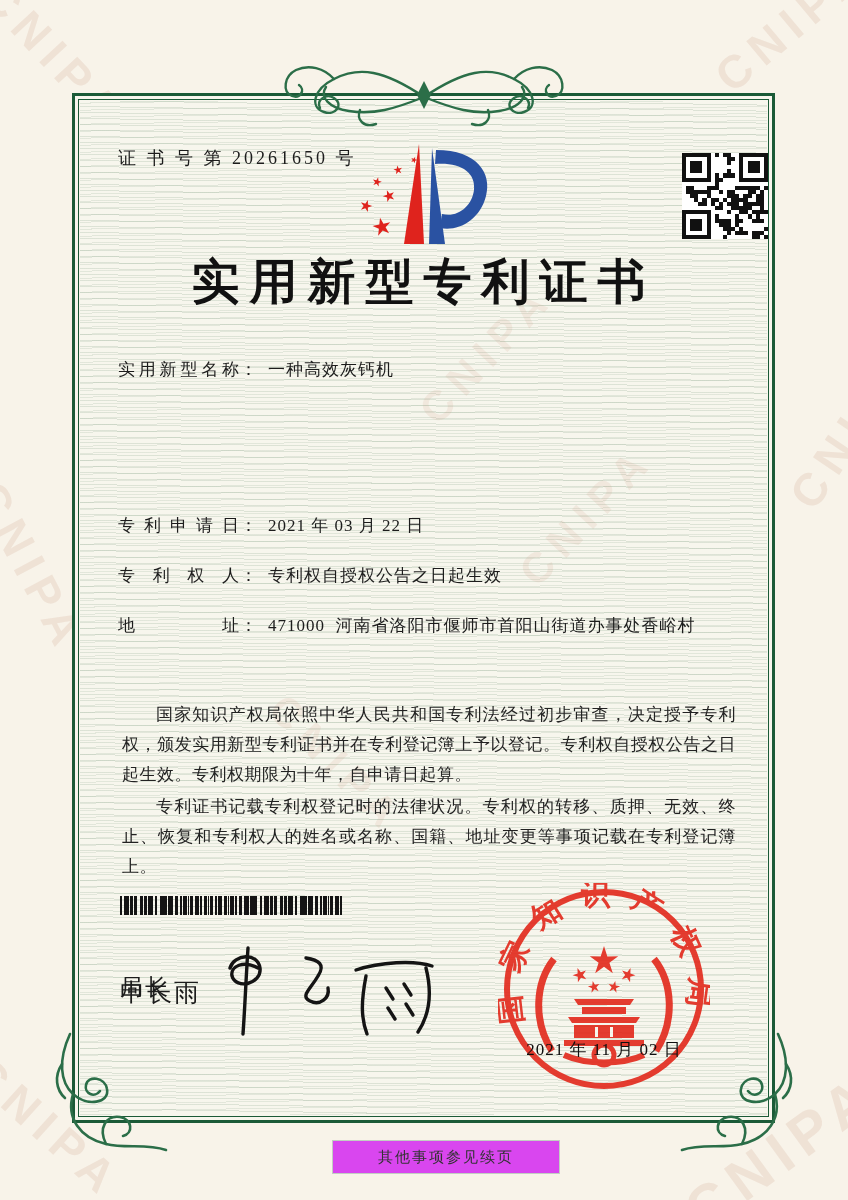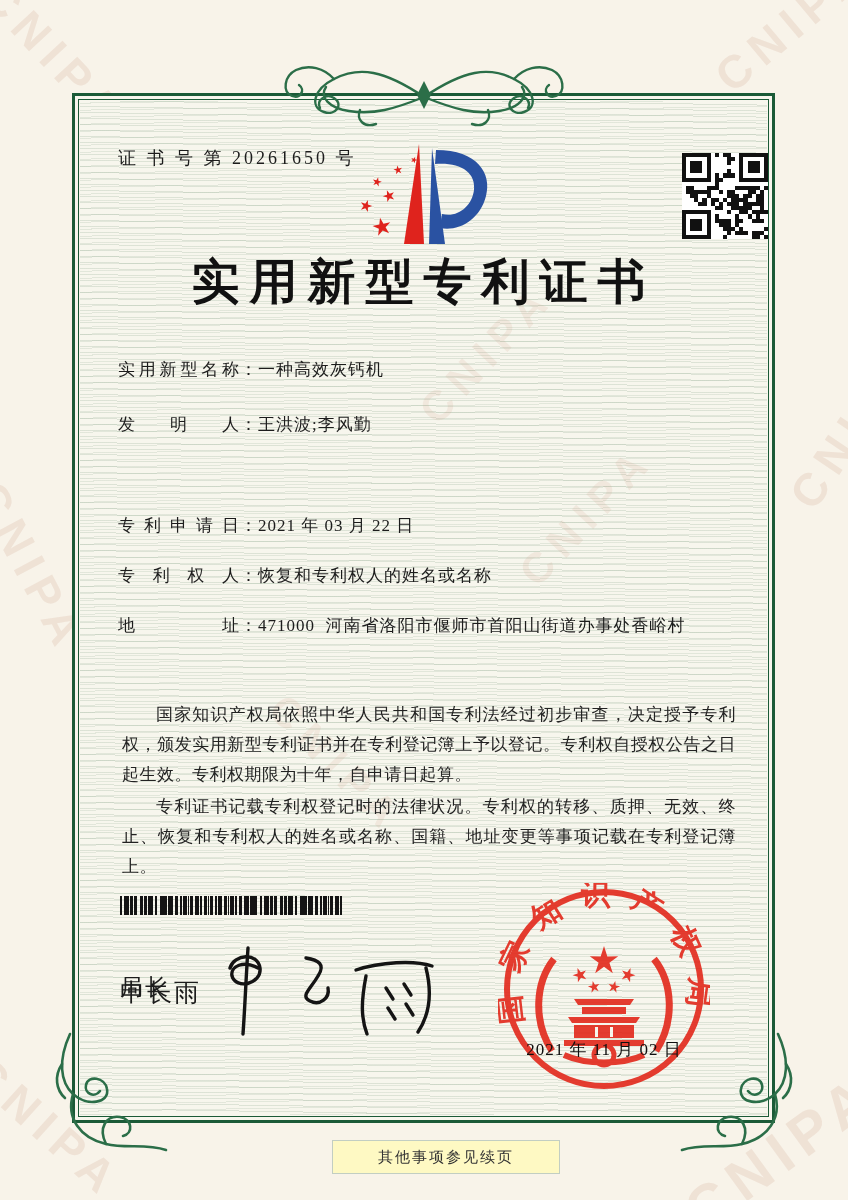--- a/index.html
+++ b/index.html
@@ -46,21 +46,21 @@
     text-align:center; font-size:48px; font-weight:700;
     letter-spacing:10px; color:#111; white-space:nowrap;
   }
   
   .row{position:absolute; left:118px; font-size:17px; letter-spacing:1px; white-space:nowrap;}
   .row .lab{
     display:inline-block; width:122px; text-align:justify; text-align-last:justify;
     vertical-align:top;
   }
   .row .colon{display:inline-block;}
-  .row .val{white-space:pre;}
+  .row .val{margin-left:10px; white-space:pre;}
   .row .grant2{position:absolute; left:338px; top:0; white-space:nowrap;}
   .row .grant2 .lab2{letter-spacing:2px;}
   
   .body-text{
     position:absolute; left:118px; top:700px; width:618px;
     font-size:17px; line-height:30px; letter-spacing:0.5px; color:#222;
     text-align:justify;
   }
   .body-text p{margin:0 0 2px 4px; text-indent:2em;}
   
@@ -78,21 +78,21 @@
   .seal-date{
     position:absolute; left:494px; top:1038px; width:220px; text-align:center;
     font-size:17px; letter-spacing:1px; color:#0f0f0f; white-space:pre;
   }
   .page-info{
     position:absolute; left:72px; top:1096px; width:703px; text-align:center;
     font-size:15px; letter-spacing:2px; color:#333; white-space:pre;
   }
   .cont-note{
     position:absolute; left:332px; top:1140px; width:226px; height:32px;
-    line-height:32px; text-align:center; background:#fef9c3;
+    line-height:32px; text-align:center; background:#d946ef;
     border:1px solid #c2cec2; font-size:15px; letter-spacing:2px; color:#333;
   }
   svg text{font-family:"Liberation Serif","DejaVu Serif",serif;}
 </style>
 </head>
 <body>
 
 <div class="page">
 
   <span class="wm" style="left:-38px; top:28px; transform:rotate(47deg);">CNIPA</span>
@@ -291,28 +291,25 @@
         <path fill-rule="evenodd" d="M0,14h7v7h-7z M1,15v5h5v-5z"></path>
         <rect x="2" y="16" width="3" height="3"></rect>
       </g>
   </svg>
 
   <div class="title">实用新型专利证书</div>
 
   <div class="row" style="top:358px;">
     <span class="lab">实用新型名称</span><span class="colon">：</span><span class="val">一种高效灰钙机</span>
   </div>
-  <div class="row" style="top:413px;">
-    <span class="lab">发明人</span><span class="colon">：</span><span class="val">王洪波;李风勤</span>
-  </div>
   <div class="row" style="top:514px;">
     <span class="lab">专利申请日</span><span class="colon">：</span><span class="val">2021 年 03 月 22 日</span>
   </div>
   <div class="row" style="top:564px;">
-    <span class="lab">专利权人</span><span class="colon">：</span><span class="val">恢复和专利权人的姓名或名称</span>
+    <span class="lab">专利权人</span><span class="colon">：</span><span class="val">专利权自授权公告之日起生效</span>
   </div>
   <div class="row" style="top:614px;">
     <span class="lab">地址</span><span class="colon">：</span><span class="val">471000  河南省洛阳市偃师市首阳山街道办事处香峪村</span>
   </div>
 
   <div class="body-text">
     <p>国家知识产权局依照中华人民共和国专利法经过初步审查，决定授予专利权，颁发实用新型专利证书并在专利登记簿上予以登记。专利权自授权公告之日起生效。专利权期限为十年，自申请日起算。</p>
     <p>专利证书记载专利权登记时的法律状况。专利权的转移、质押、无效、终止、恢复和专利权人的姓名或名称、国籍、地址变更等事项记载在专利登记簿上。</p>
   </div>
 

